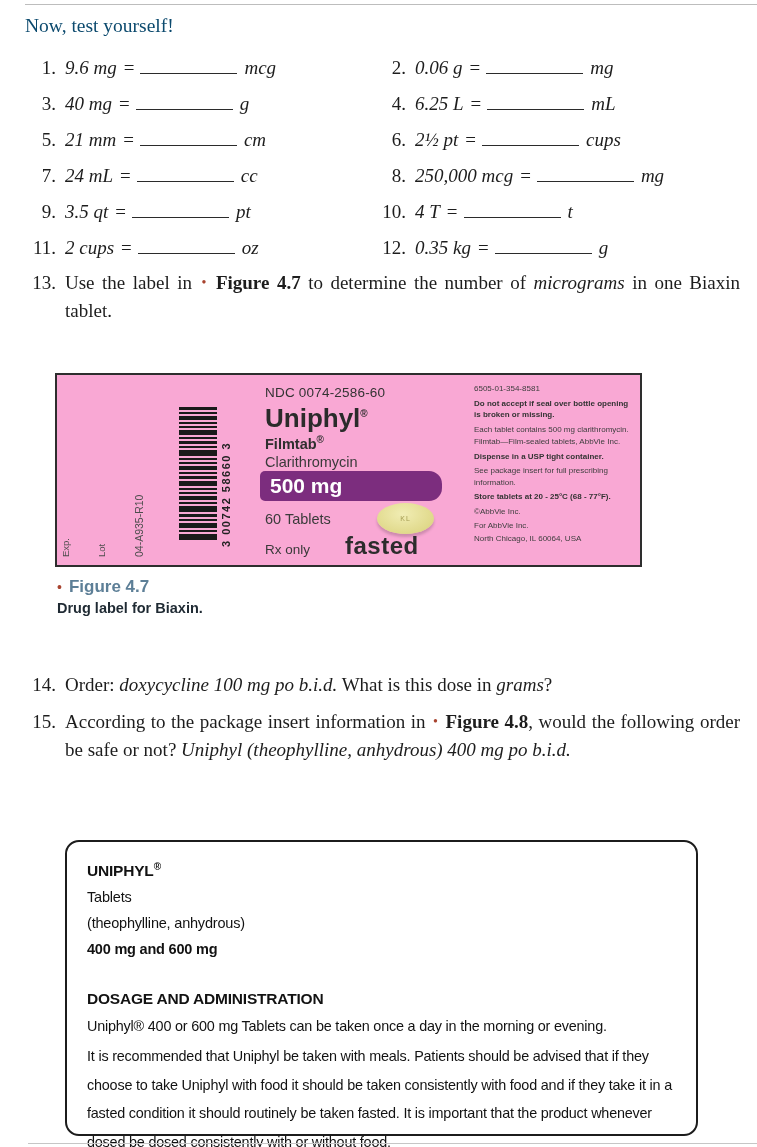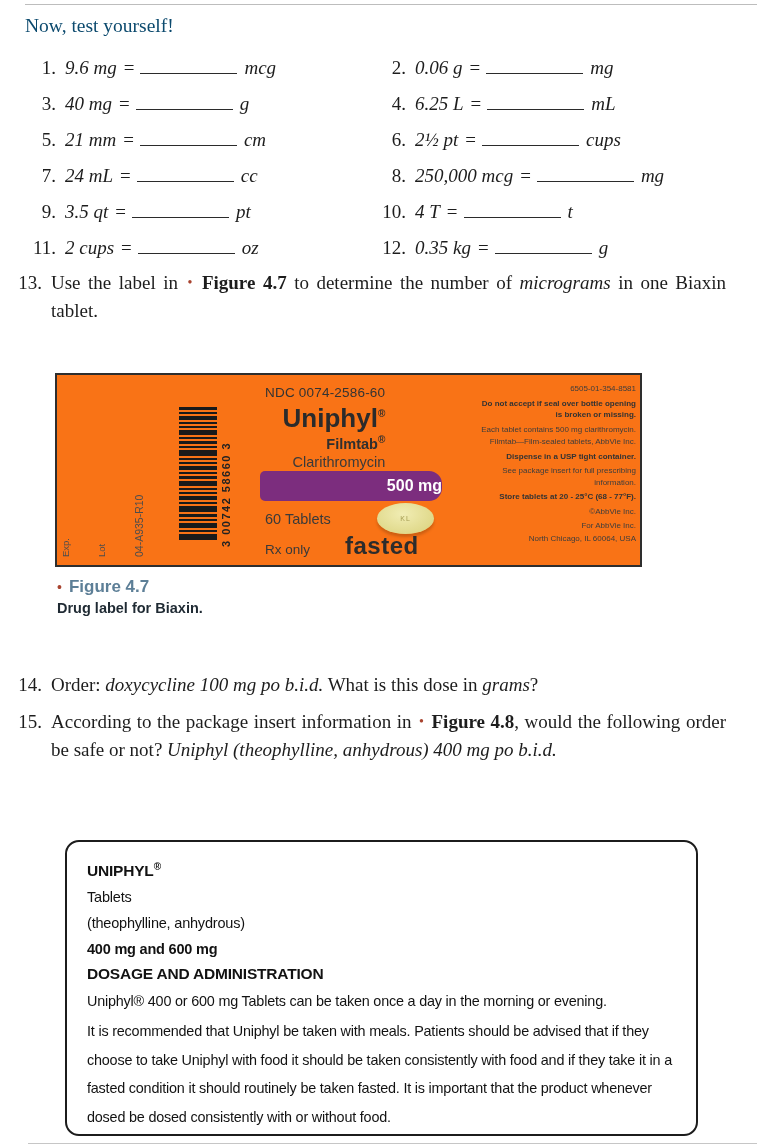--- a/index.html
+++ b/index.html
@@ -15,48 +15,48 @@
   .probgrid{position:absolute;left:22px;top:48px;width:722px;display:grid;
             grid-template-columns:350px 372px;grid-auto-rows:36px;}
   .prob{display:flex;align-items:baseline;font-size:19px;padding-top:7px;}
   .pnum{flex:none;width:34px;text-align:right;margin-right:9px;color:#1d1d1d;}
   .pqty,.punit{font-style:italic;}
   .peq{margin:0 6px 0 7px;}
   .blank{flex:none;width:97px;height:18px;border-bottom:1.4px solid #2b2b2b;
          margin:0 7px -3px 0;align-self:baseline;}
 
   
-  .wordprob{position:absolute;left:8px;width:718px;display:flex;
+  .wordprob{position:absolute;left:22px;width:718px;display:flex;
             font-size:19px;line-height:25.5px;}
   .wordprob .ptext{width:675px;text-align:justify;}
   .it{font-style:italic;}
   .figref{font-weight:700;}
   .figbullet{color:#a8432f;font-size:14px;position:relative;top:-2px;margin:0 2px;}
 
   
   .druglabel{position:absolute;left:55px;top:373px;width:583px;height:190px;
-             border:2px solid #2e2e2e;background:#f97316;
-             font-family:"Liberation Sans", sans-serif;color:#2f2f2f;text-align:right;}
+             border:2px solid #2e2e2e;background:#f9a8d4;
+             font-family:"Liberation Sans", sans-serif;color:#2f2f2f;}
   .rot{position:absolute;transform:rotate(-90deg);transform-origin:0 100%;
        white-space:nowrap;color:#4d4d4d;}
   .lab-exp{left:14px;bottom:8px;font-size:9.5px;}
   .lab-lot{left:50px;bottom:8px;font-size:9.5px;}
   .lab-code{left:88px;bottom:8px;font-size:10.5px;}
   .barcode{position:absolute;left:122px;top:32px;width:38px;height:133px;}
   .bcdigits{left:175px;bottom:18px;font-size:11px;font-weight:700;color:#222;
             letter-spacing:1.5px;}
   .lmain{position:absolute;left:208px;top:10px;}
   .ndc{font-size:13.5px;letter-spacing:.2px;color:#333;margin-bottom:5px;}
   .brand{font-size:26px;font-weight:700;color:#2b2b2b;line-height:1.05;}
   .brand sup,.filmtab sup{font-size:10px;}
   .filmtab{font-size:14.5px;font-weight:700;margin-top:2px;}
   .generic,.formline{font-size:14.5px;margin-top:2px;color:#3a3a3a;}
   .banner{position:absolute;left:203px;top:96px;width:182px;height:30px;
           background:#7c2d7e;border-radius:5px 13px 13px 5px;color:#fff;
-          font-size:16px;font-weight:700;line-height:30px;
+          font-size:21px;font-weight:700;line-height:30px;padding-left:10px;
           box-sizing:border-box;}
   .tabcount{position:absolute;left:208px;top:136px;font-size:14.5px;color:#3a3a3a;}
   .pill{position:absolute;left:320px;top:128px;width:57px;height:31px;border-radius:50%;
         background:radial-gradient(ellipse at 45% 35%, #f1edb4, #e0d98b 70%, #cfc878);
         box-shadow:0 3px 3px rgba(0,0,0,.18);display:flex;align-items:center;
         justify-content:center;}
   .pill span{font-size:7px;color:#a59d54;letter-spacing:1px;}
   .rxonly{position:absolute;left:208px;top:167px;font-size:13.5px;color:#3a3a3a;}
   .abbvie{position:absolute;left:288px;top:157px;font-size:24px;font-weight:700;
           letter-spacing:.5px;color:#2c2c2c;}
@@ -77,21 +77,21 @@
 
   
   .insertbox{position:absolute;left:65px;top:840px;width:633px;height:296px;
              box-sizing:border-box;border:2.5px solid #1c1c1c;border-radius:14px;
              padding:15px 14px 0 20px;font-family:"Liberation Sans", sans-serif;
              color:#121212;letter-spacing:-0.2px;}
   .ib-brand{font-size:15.5px;font-weight:700;line-height:20px;margin-bottom:6px;}
   .ib-brand sup{font-size:10px;}
   .ib-line{font-size:14.5px;line-height:20px;margin-bottom:6px;}
   .ib-strength{font-size:14.5px;font-weight:700;line-height:20px;}
-  .ib-head{font-size:15.5px;font-weight:700;margin-top:5px;line-height:20px;}
+  .ib-head{font-size:15.5px;font-weight:700;margin-top:30px;line-height:20px;}
   .ib-para1{font-size:14.4px;line-height:20px;margin-top:7px;}
   .ib-para2{font-size:14.4px;line-height:28.5px;margin-top:6px;width:599px;}
 </style>
 </head>
 <body>
 
 <div class="page">
   <div class="rule top"></div>
 
   <div class="heading">Now, test yourself!</div>

